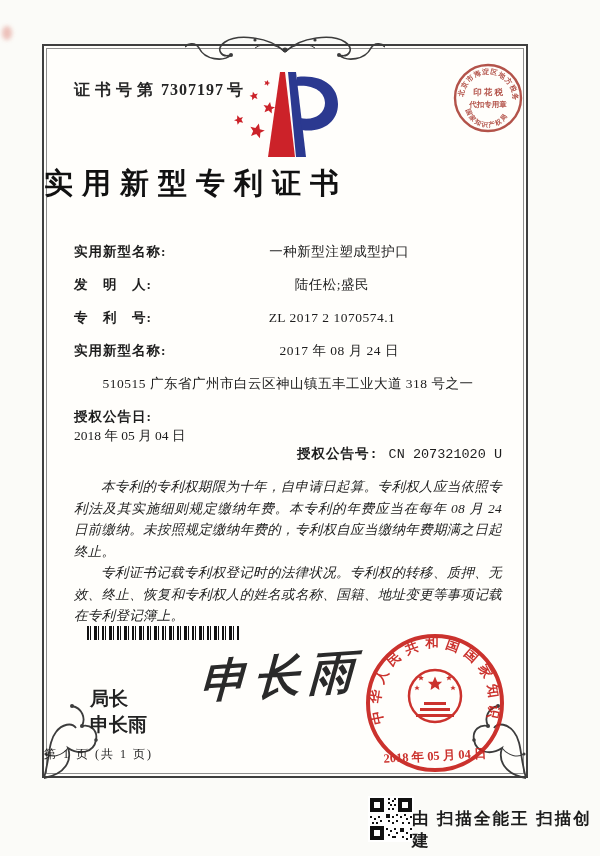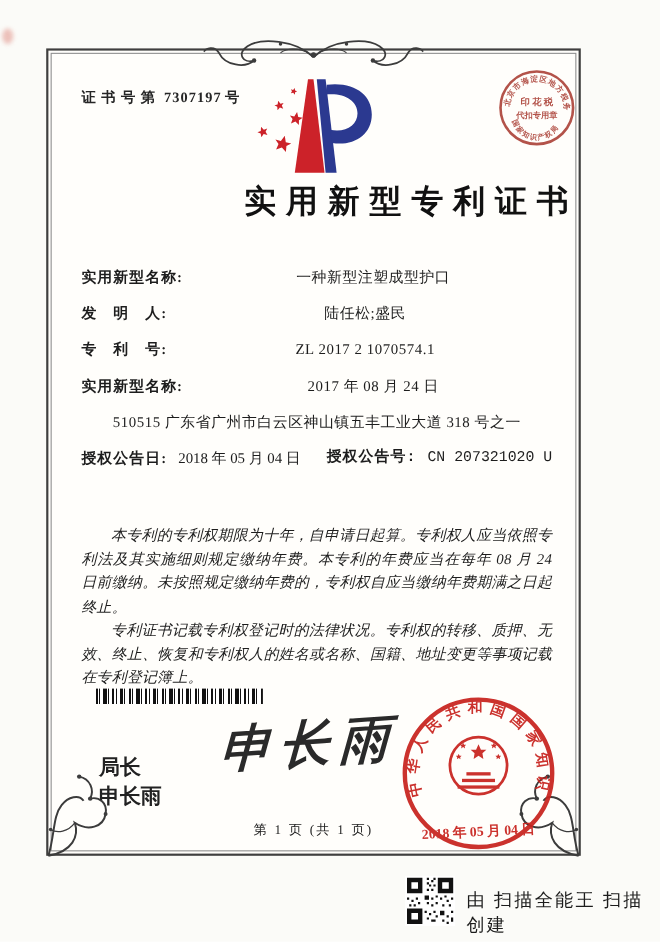--- a/index.html
+++ b/index.html
@@ -15,36 +15,36 @@
     border:2px solid #3f3f3f;background:#fffefb;
   }
   .frame::before{
     content:"";position:absolute;inset:2px;border:1px solid #8f8f8f;pointer-events:none;
   }
   .flourish{position:absolute;pointer-events:none;}
   .flourish-top{left:50%;top:-18px;transform:translateX(-50%);}
   .flourish-bl{left:-6px;bottom:-8px;}
   .flourish-br{right:-6px;bottom:-8px;transform:scaleX(-1);}
   
-  .cert-no{position:absolute;left:30px;top:34px;font-size:13px;font-weight:bold;color:#262626;}
+  .cert-no{position:absolute;left:30px;top:34px;font-size:16px;font-weight:bold;color:#262626;}
   .cert-no .lbl{letter-spacing:5px;}
   .cert-no .num{letter-spacing:1px;margin:0 3px;}
   .logo{position:absolute;left:181px;top:24px;width:120px;height:90px;}
   .title{
-    position:absolute;left:0;right:0;top:118px;text-align:right;
+    position:absolute;left:0;right:0;top:118px;text-align:left;
     font-size:29px;font-weight:bold;letter-spacing:9px;color:#111;
   }
   
   .tax-seal{position:absolute;right:2px;top:16px;width:72px;height:72px;opacity:.88;}
   
   .fields{position:absolute;left:30px;right:24px;top:196px;font-size:13.5px;}
   .frow{display:flex;line-height:19px;margin-bottom:14px;text-align:center;}
   .flabel{flex:0 0 auto;font-weight:bold;white-space:pre;margin-right:10px;letter-spacing:1px;}
   .fvalue{flex:1;letter-spacing:.5px;}
-  .grant-row{display:flex;line-height:19px;}
+  .grant-row{display:flex;line-height:19px;flex-direction:column;}
   .grant-right{margin-left:auto;display:flex;font-family:Liberation Mono, monospace;}
   
   .paras{position:absolute;left:30px;right:24px;top:430px;font-size:13.5px;line-height:21.5px;text-align:justify;}
   .paras p{margin:0;text-indent:2em;font-style:italic;letter-spacing:.3px;}
   
   .barcode{
     position:absolute;left:43px;top:580px;width:152px;height:14px;
     background:repeating-linear-gradient(90deg,
       #111 0 2px,#fff 2px 3px,#111 3px 4px,#fff 4px 7px,
       #111 7px 10px,#fff 10px 11px,#111 11px 12px,#fff 12px 15px);
@@ -55,24 +55,24 @@
     position:absolute;left:132px;top:600px;width:210px;text-align:center;
     font-size:46px;font-style:italic;font-weight:bold;color:#2a2a2a;
     transform:rotate(-4deg) skewX(-6deg);letter-spacing:8px;white-space:nowrap;
   }
   
   .seal{position:absolute;left:320px;top:586px;width:142px;height:142px;opacity:.93;}
   .seal-date{
     position:absolute;left:0;right:0;top:116px;text-align:center;
     color:#c8231e;font-size:12.5px;font-weight:bold;transform:rotate(-3deg);white-space:nowrap;
   }
-  .page-no{position:absolute;left:0;right:0;top:700px;text-align:center;font-size:12px;letter-spacing:2px;}
+  .page-no{position:absolute;left:0;right:0;top:700px;font-size:12px;letter-spacing:2px;}
   
   .qr{position:absolute;left:368px;top:796px;width:46px;height:46px;}
-  .scan-text{position:absolute;left:424px;top:808px;font-size:16.5px;font-weight:normal;letter-spacing:2px;color:#1c1c1c;
+  .scan-text{position:absolute;left:412px;top:808px;font-size:16.5px;font-weight:bold;letter-spacing:2px;color:#1c1c1c;
     font-family:"Liberation Sans",sans-serif;}
   .scan-artifact{position:absolute;left:2px;top:26px;width:10px;height:14px;border-radius:50%;
     background:#e6a8a0;filter:blur(2px);opacity:.7;}
 </style>
 </head>
 <body>
 
 <div class="scan-artifact"></div>
 
 <div class="frame">

